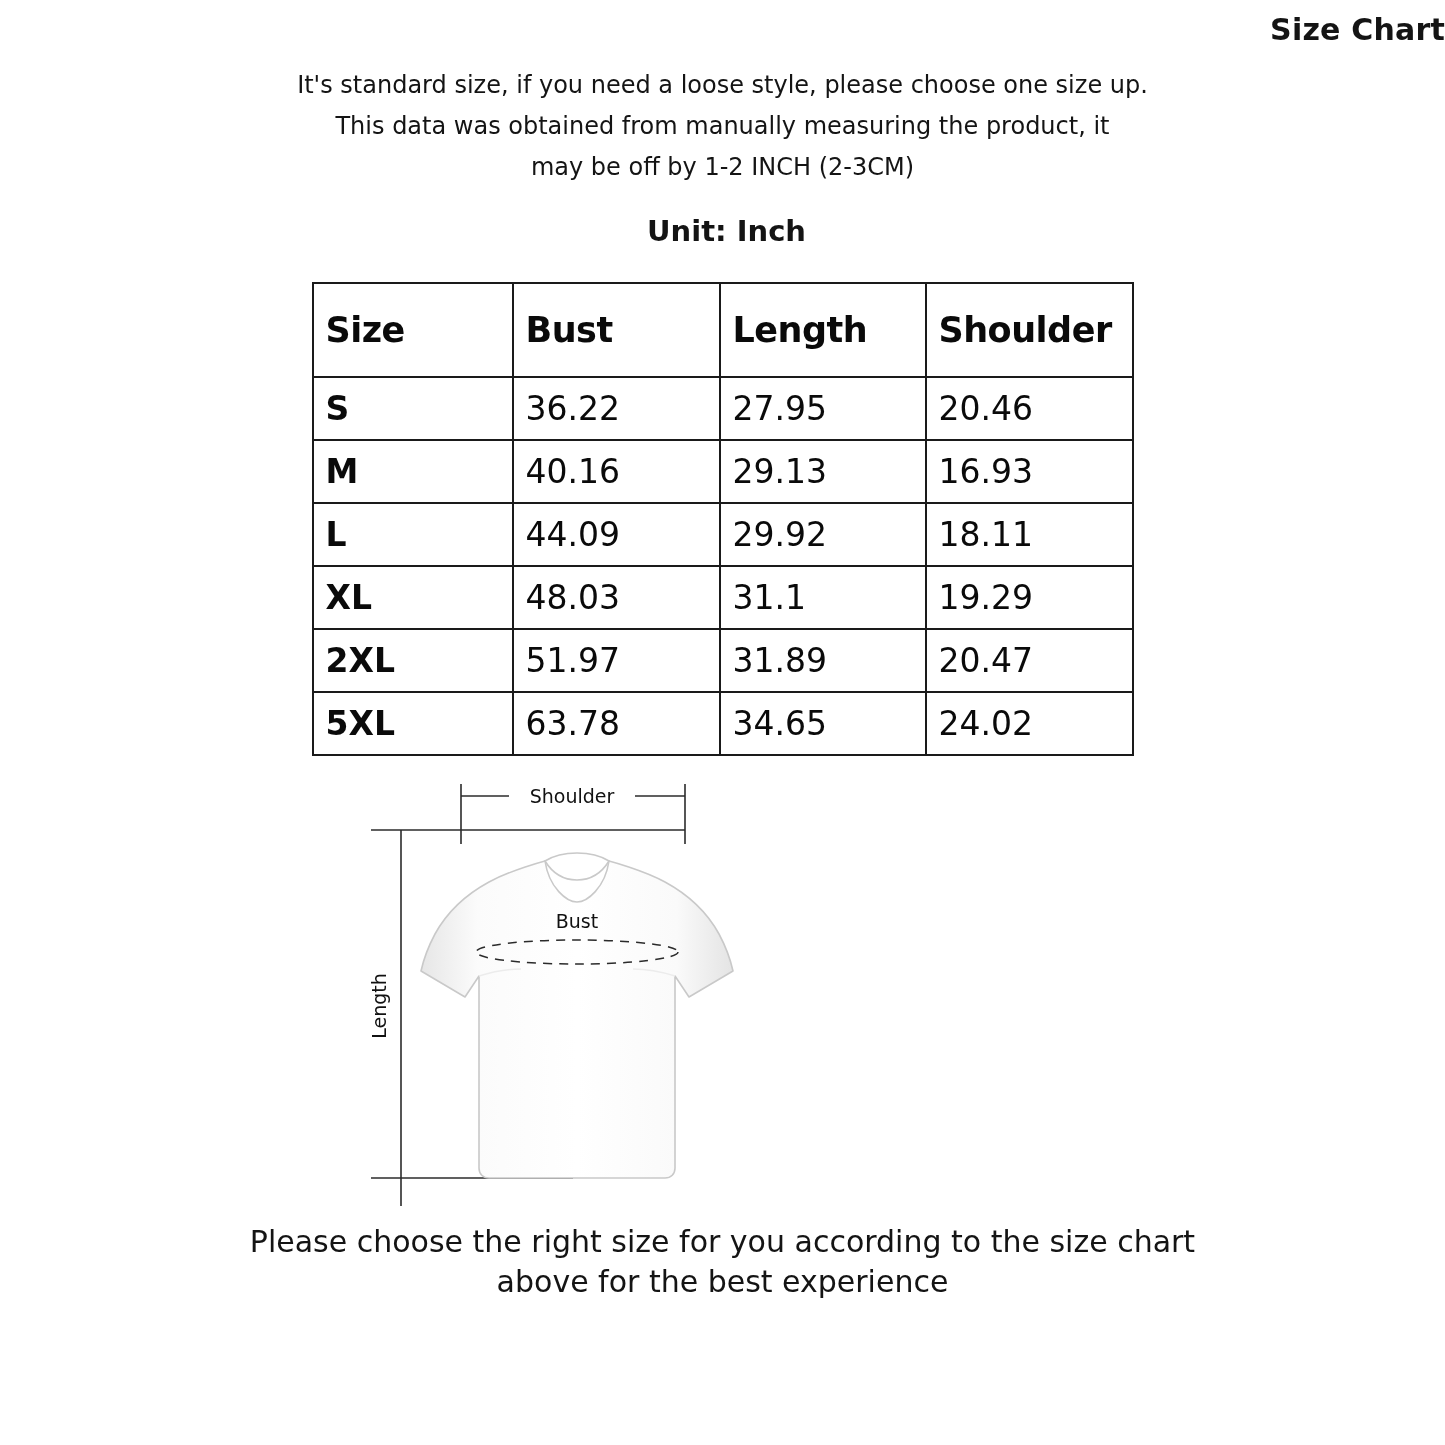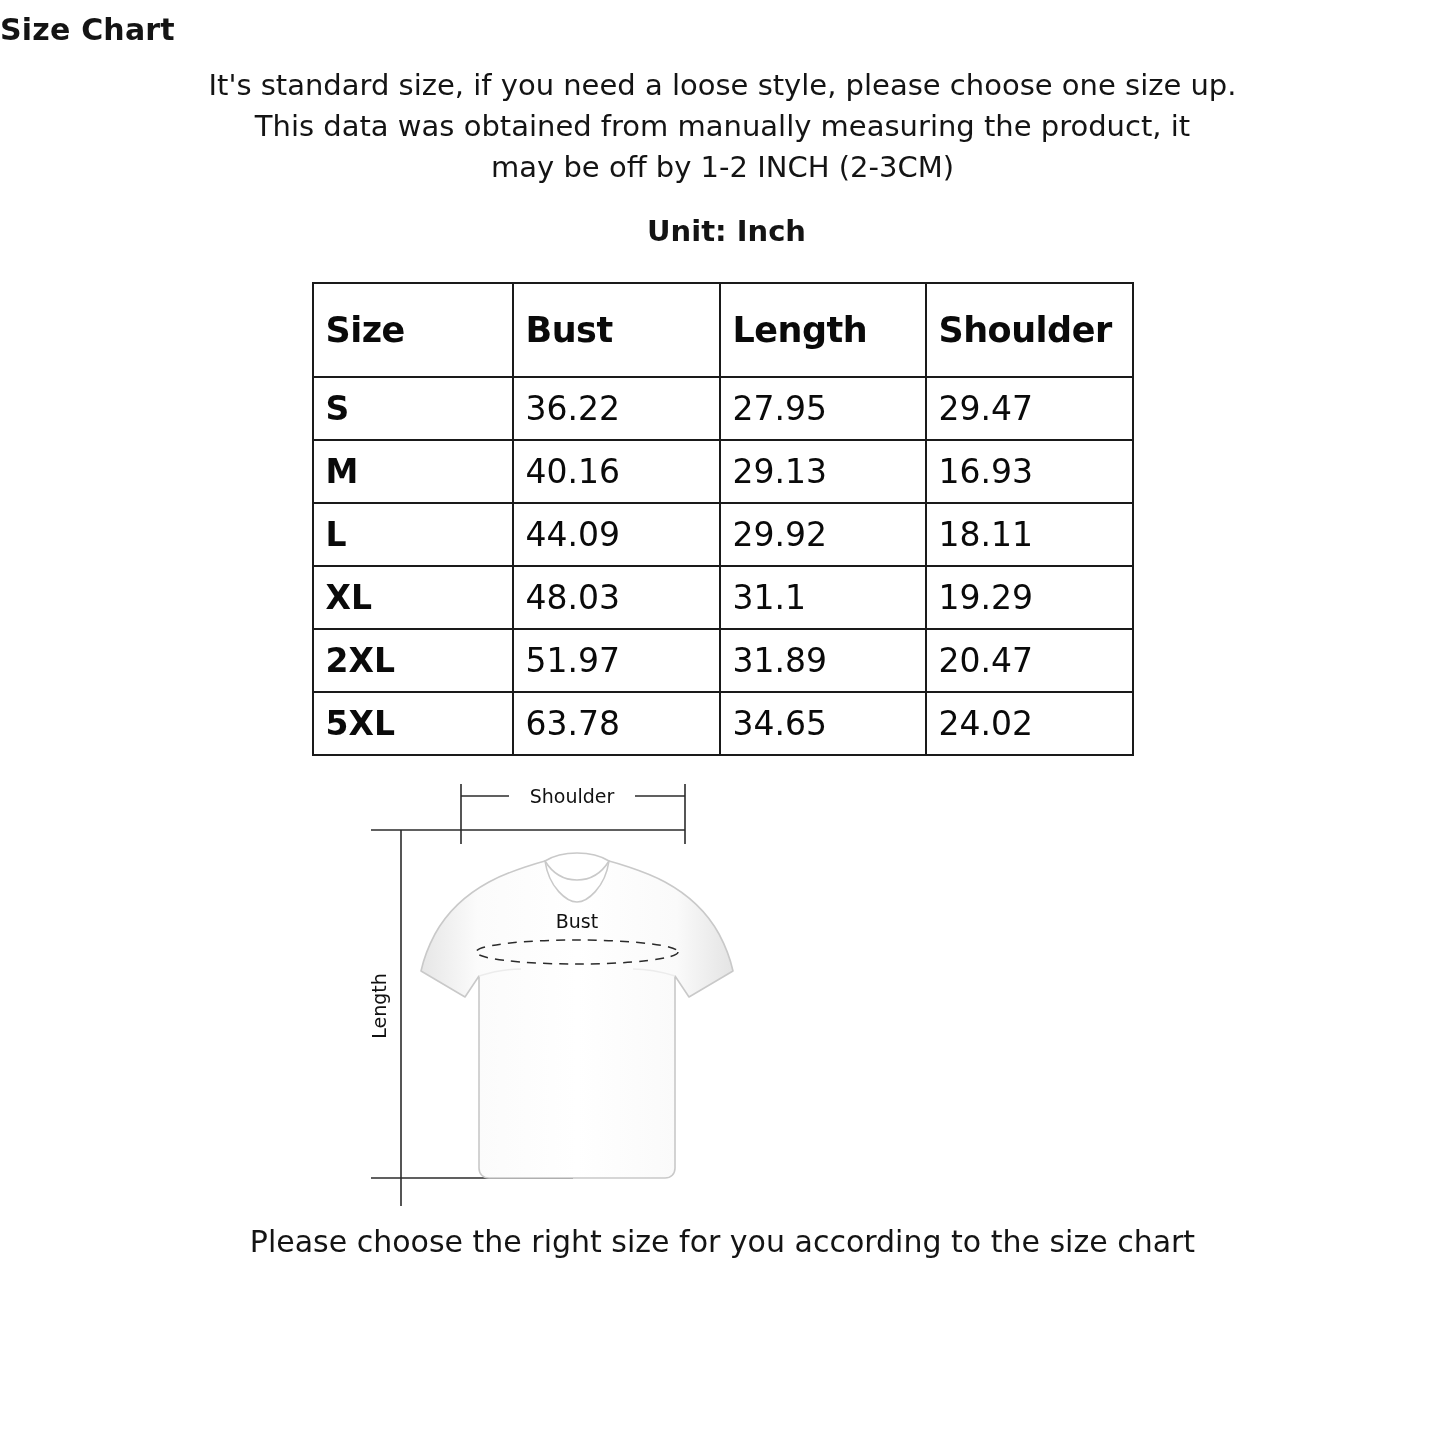--- a/index.html
+++ b/index.html
@@ -16,31 +16,31 @@
     position: relative;
   }
   .page {
     width: 1445px;
     height: 1445px;
     position: relative;
     box-sizing: border-box;
   }
 
   .title {
-    text-align: left;
+    text-align: right;
     font-weight: bold;
     font-size: 30px;
     letter-spacing: 0.2px;
     margin-top: 12px;
     color: #141414;
   }
 
   .intro {
     text-align: center;
-    font-size: 29px;
+    font-size: 24px;
     line-height: 41px;
     margin-top: 18px;
     padding: 0 150px;
     color: #141414;
   }
   .intro .line { display: block; }
 
   .unit {
     text-align: center;
     font-weight: bold;
@@ -130,21 +130,21 @@
         <th>Bust</th>
         <th>Length</th>
         <th>Shoulder</th>
       </tr>
     </thead>
     <tbody>
       <tr>
         <td class="size-cell">S</td>
         <td>36.22</td>
         <td>27.95</td>
-        <td>29.47</td>
+        <td>20.46</td>
       </tr>
       <tr>
         <td class="size-cell">M</td>
         <td>40.16</td>
         <td>29.13</td>
         <td>16.93</td>
       </tr>
       <tr>
         <td class="size-cell">L</td>
         <td>44.09</td>
@@ -223,15 +223,16 @@
       <ellipse cx="264" cy="186" rx="101" ry="12" fill="none" stroke="#2b2b2b" stroke-width="1.5" stroke-dasharray="9 7"></ellipse>
 
       <text x="259" y="37" text-anchor="middle" font-family="DejaVu Sans, sans-serif" font-size="19" fill="#111">Shoulder</text>
       <text x="264" y="162" text-anchor="middle" font-family="DejaVu Sans, sans-serif" font-size="19" fill="#111">Bust</text>
       <text x="0" y="0" transform="translate(73,240) rotate(-90)" text-anchor="middle" font-family="DejaVu Sans, sans-serif" font-size="19" fill="#111">Length</text>
     </svg>
   </div>
 
   <div class="footer">
     <span class="line">Please choose the right size for you according to the size chart</span>
+    <span class="line">above for the best experience</span>
   </div>
 
 </div>
 
 </body></html>

